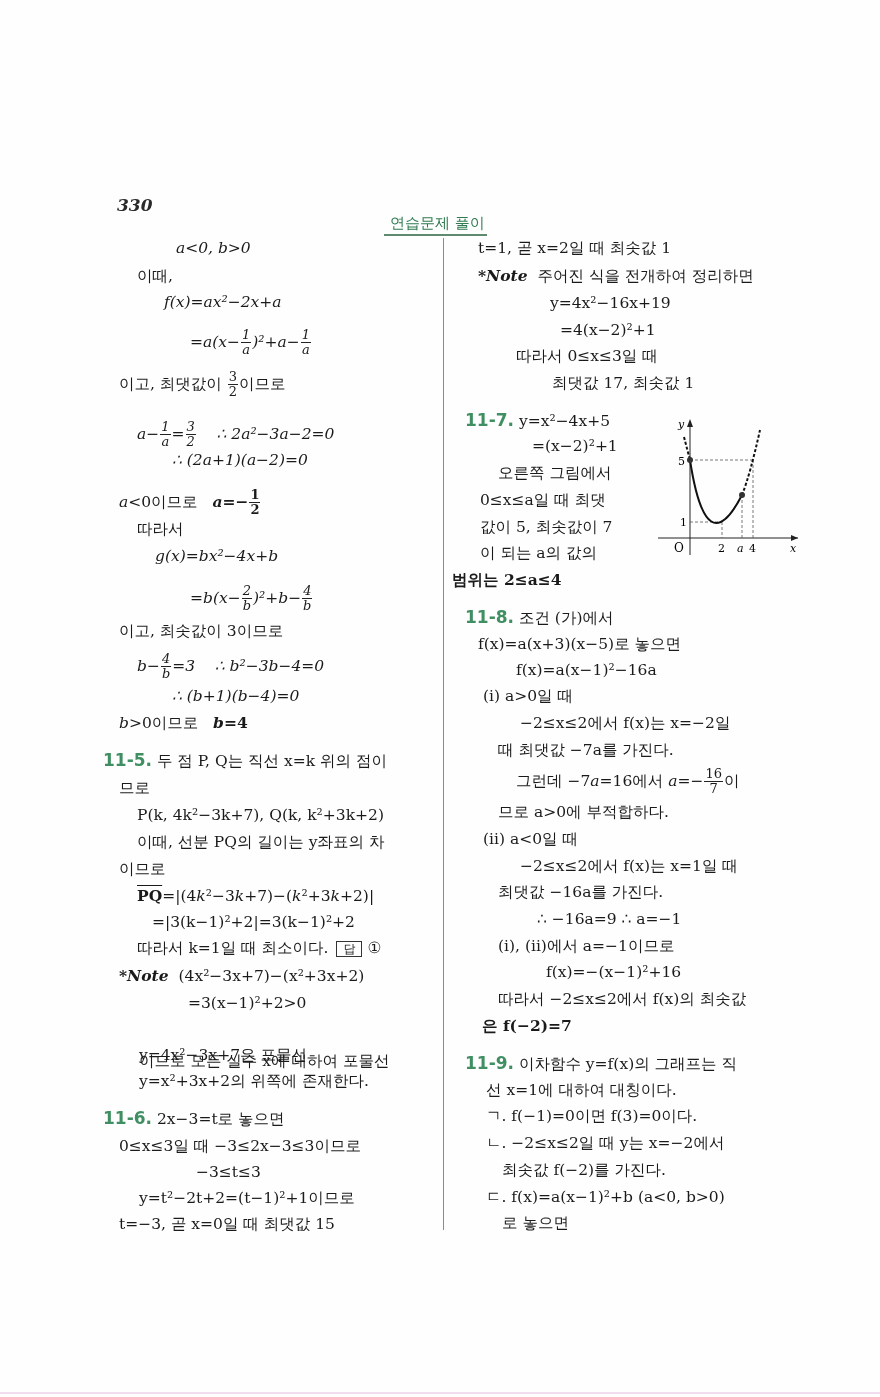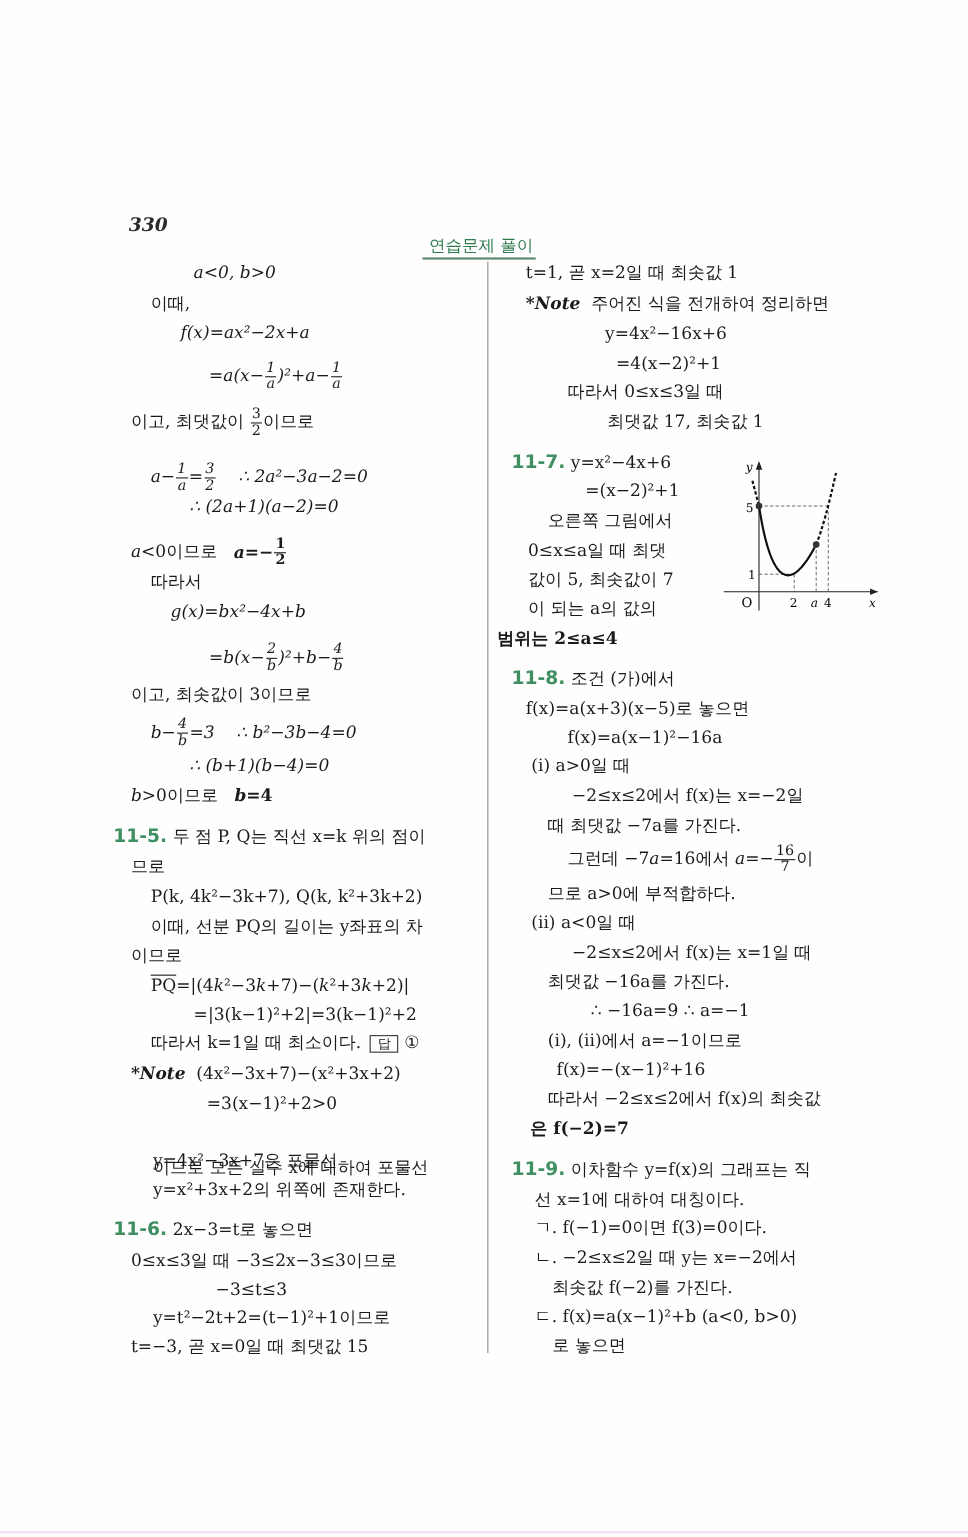--- a/index.html
+++ b/index.html
@@ -41,21 +41,21 @@
   .frac {
     display: inline-block; vertical-align: middle; text-align: center;
     font-size: 13px; line-height: 14px; margin: 0 1px;
   }
   .frac span { display: block; }
   .frac .top { border-bottom: 1px solid #222; padding: 0 1px; }
   .ans-box {
     display: inline-block; border: 1.5px solid #333; font-family: "DejaVu Sans", sans-serif;
     font-size: 12px; line-height: 14px; padding: 0 6px; margin-left: 8px;
   }
-  .overline { text-decoration: overline; }
+  .overline { text-decoration: overline; font-weight: bold; }
   .graph { position: absolute; left: 650px; top: 415px; width: 150px; height: 145px; }
 </style>
 </head>
 <body>
 
 <div class="page-number">330</div>
 <div class="running-title">연습문제 풀이</div>
 <div class="divider"></div>
 <div class="bottom-edge"></div>
 
@@ -75,44 +75,44 @@
   <div class="ln m" style="left:137px;top:652px">b−<span class="frac"><span class="top">4</span><span>b</span></span>=3 &nbsp;&nbsp;&nbsp;∴ b²−3b−4=0</div>
   <div class="ln m" style="left:172px;top:686px">∴ (b+1)(b−4)=0</div>
   <div class="ln" style="left:119px;top:713px"><i>b</i>&gt;0이므로 &nbsp;&nbsp;<span class="b"><i>b</i>=4</span></div>
 
   <div class="ln" style="left:103px;top:750px"><span class="num">11-5.</span> <span>두 점 P, Q는 직선 x=k 위의 점이</span></div>
   <div class="ln" style="left:119px;top:778px">므로</div>
   <div class="ln" style="left:137px;top:805px">P(k, 4k²−3k+7), Q(k, k²+3k+2)</div>
   <div class="ln" style="left:137px;top:832px">이때, 선분 PQ의 길이는 y좌표의 차</div>
   <div class="ln" style="left:119px;top:859px">이므로</div>
   <div class="ln" style="left:137px;top:886px"><span class="overline">PQ</span>=|(4<i>k</i>²−3<i>k</i>+7)−(<i>k</i>²+3<i>k</i>+2)|</div>
-  <div class="ln" style="left:176px;top:912px">=|3(k−1)²+2|=3(k−1)²+2</div>
+  <div class="ln" style="left:152px;top:912px">=|3(k−1)²+2|=3(k−1)²+2</div>
   <div class="ln" style="left:137px;top:938px"><span>따라서 k=1일 때 최소이다.</span><span class="ans-box">답</span> <span>①</span></div>
   <div class="ln" style="left:119px;top:966px"><span class="note">*Note</span>&nbsp;&nbsp;<span>(4x²−3x+7)−(x²+3x+2)</span></div>
   <div class="ln" style="left:188px;top:993px">=3(x−1)²+2&gt;0</div>
   <div class="ln" style="left:139px;top:1051px">이므로 모든 실수 x에 대하여 포물선</div>
   <div class="ln" style="left:139px;top:1045px">y=4x²−3x+7은 포물선</div>
   <div class="ln" style="left:139px;top:1071px">y=x²+3x+2의 위쪽에 존재한다.</div>
 
   <div class="ln" style="left:103px;top:1108px"><span class="num">11-6.</span> <span>2x−3=t로 놓으면</span></div>
   <div class="ln" style="left:119px;top:1136px">0≤x≤3일 때 −3≤2x−3≤3이므로</div>
   <div class="ln" style="left:196px;top:1162px">−3≤t≤3</div>
   <div class="ln" style="left:139px;top:1188px">y=t²−2t+2=(t−1)²+1이므로</div>
   <div class="ln" style="left:119px;top:1214px">t=−3, 곧 x=0일 때   최댓값 15</div>
 </div>
 
 <div>
   <div class="ln" style="left:478px;top:238px">t=1, 곧 x=2일 때   최솟값 1</div>
   <div class="ln" style="left:478px;top:266px"><span class="note">*Note</span>&nbsp;&nbsp;<span>주어진 식을 전개하여 정리하면</span></div>
-  <div class="ln" style="left:550px;top:293px">y=4x²−16x+6</div>
+  <div class="ln" style="left:550px;top:293px">y=4x²−16x+19</div>
   <div class="ln" style="left:560px;top:320px">=4(x−2)²+1</div>
   <div class="ln" style="left:516px;top:346px">따라서 0≤x≤3일 때</div>
   <div class="ln" style="left:552px;top:373px">최댓값 17, 최솟값 1</div>
 
-  <div class="ln" style="left:465px;top:410px"><span class="num">11-7.</span> <span>y=x²−4x+6</span></div>
+  <div class="ln" style="left:465px;top:410px"><span class="num">11-7.</span> <span>y=x²−4x+5</span></div>
   <div class="ln" style="left:532px;top:436px">=(x−2)²+1</div>
   <div class="ln" style="left:498px;top:463px">오른쪽 그림에서</div>
   <div class="ln" style="left:480px;top:490px">0≤x≤a일 때 최댓</div>
   <div class="ln" style="left:480px;top:517px">값이 5, 최솟값이 7</div>
   <div class="ln" style="left:480px;top:543px">이 되는 a의 값의</div>
   <div class="ln b" style="left:452px;top:570px">범위는   2≤a≤4</div>
 
   <svg class="graph" viewBox="0 0 150 145">
     <line x1="8" y1="123" x2="148" y2="123" stroke="#222" stroke-width="1"></line>
     <polygon points="148,123 141,120 141,126" fill="#222"></polygon>
@@ -144,21 +144,21 @@
   <div class="ln" style="left:483px;top:686px">(i) a&gt;0일 때</div>
   <div class="ln" style="left:520px;top:713px">−2≤x≤2에서 f(x)는 x=−2일</div>
   <div class="ln" style="left:498px;top:740px">때 최댓값 −7a를 가진다.</div>
   <div class="ln" style="left:516px;top:767px">그런데 −7<i>a</i>=16에서 <i>a</i>=−<span class="frac"><span class="top">16</span><span>7</span></span>이</div>
   <div class="ln" style="left:498px;top:802px">므로 a&gt;0에 부적합하다.</div>
   <div class="ln" style="left:483px;top:829px">(ii) a&lt;0일 때</div>
   <div class="ln" style="left:520px;top:856px">−2≤x≤2에서 f(x)는 x=1일 때</div>
   <div class="ln" style="left:498px;top:882px">최댓값 −16a를 가진다.</div>
   <div class="ln" style="left:537px;top:909px">∴ −16a=9   ∴ a=−1</div>
   <div class="ln" style="left:498px;top:936px">(i), (ii)에서 a=−1이므로</div>
-  <div class="ln" style="left:506px;top:962px">f(x)=−(x−1)²+16</div>
+  <div class="ln" style="left:546px;top:962px">f(x)=−(x−1)²+16</div>
   <div class="ln" style="left:498px;top:989px">따라서 −2≤x≤2에서 f(x)의 최솟값</div>
   <div class="ln b" style="left:482px;top:1016px">은  f(−2)=7</div>
 
   <div class="ln" style="left:465px;top:1053px"><span class="num">11-9.</span> <span>이차함수 y=f(x)의 그래프는 직</span></div>
   <div class="ln" style="left:486px;top:1080px">선 x=1에 대하여 대칭이다.</div>
   <div class="ln" style="left:486px;top:1106px">ㄱ. f(−1)=0이면 f(3)=0이다.</div>
   <div class="ln" style="left:486px;top:1133px">ㄴ. −2≤x≤2일 때 y는 x=−2에서</div>
   <div class="ln" style="left:502px;top:1160px">최솟값 f(−2)를 가진다.</div>
   <div class="ln" style="left:486px;top:1187px">ㄷ. f(x)=a(x−1)²+b (a&lt;0, b&gt;0)</div>
   <div class="ln" style="left:502px;top:1213px">로 놓으면</div>

